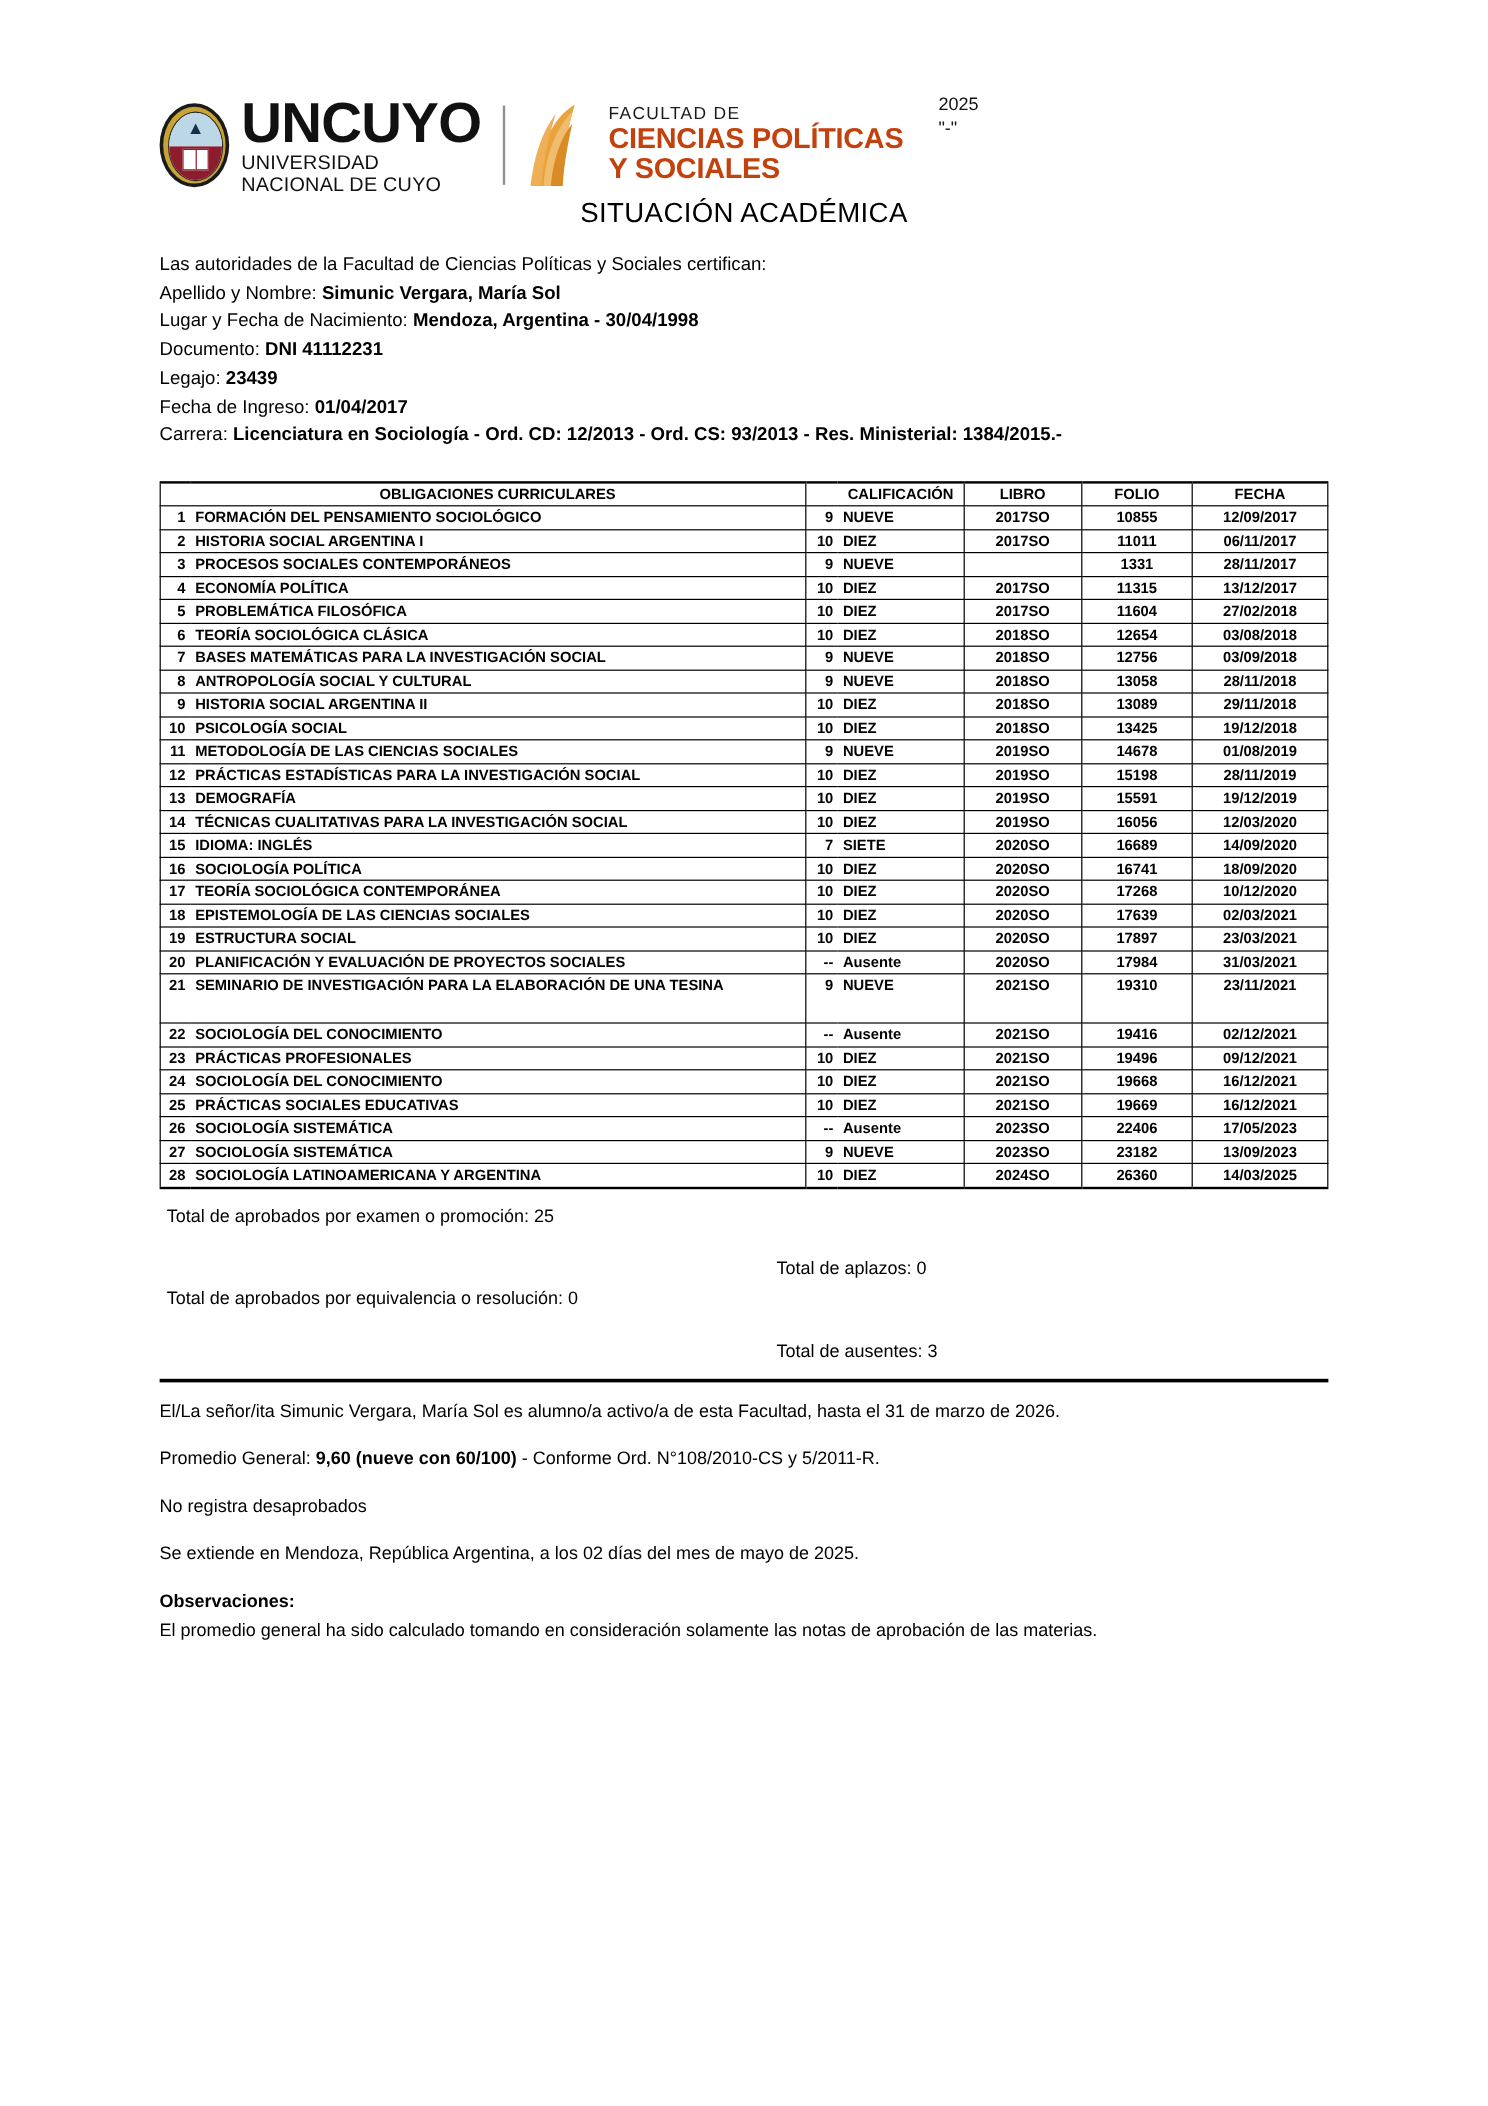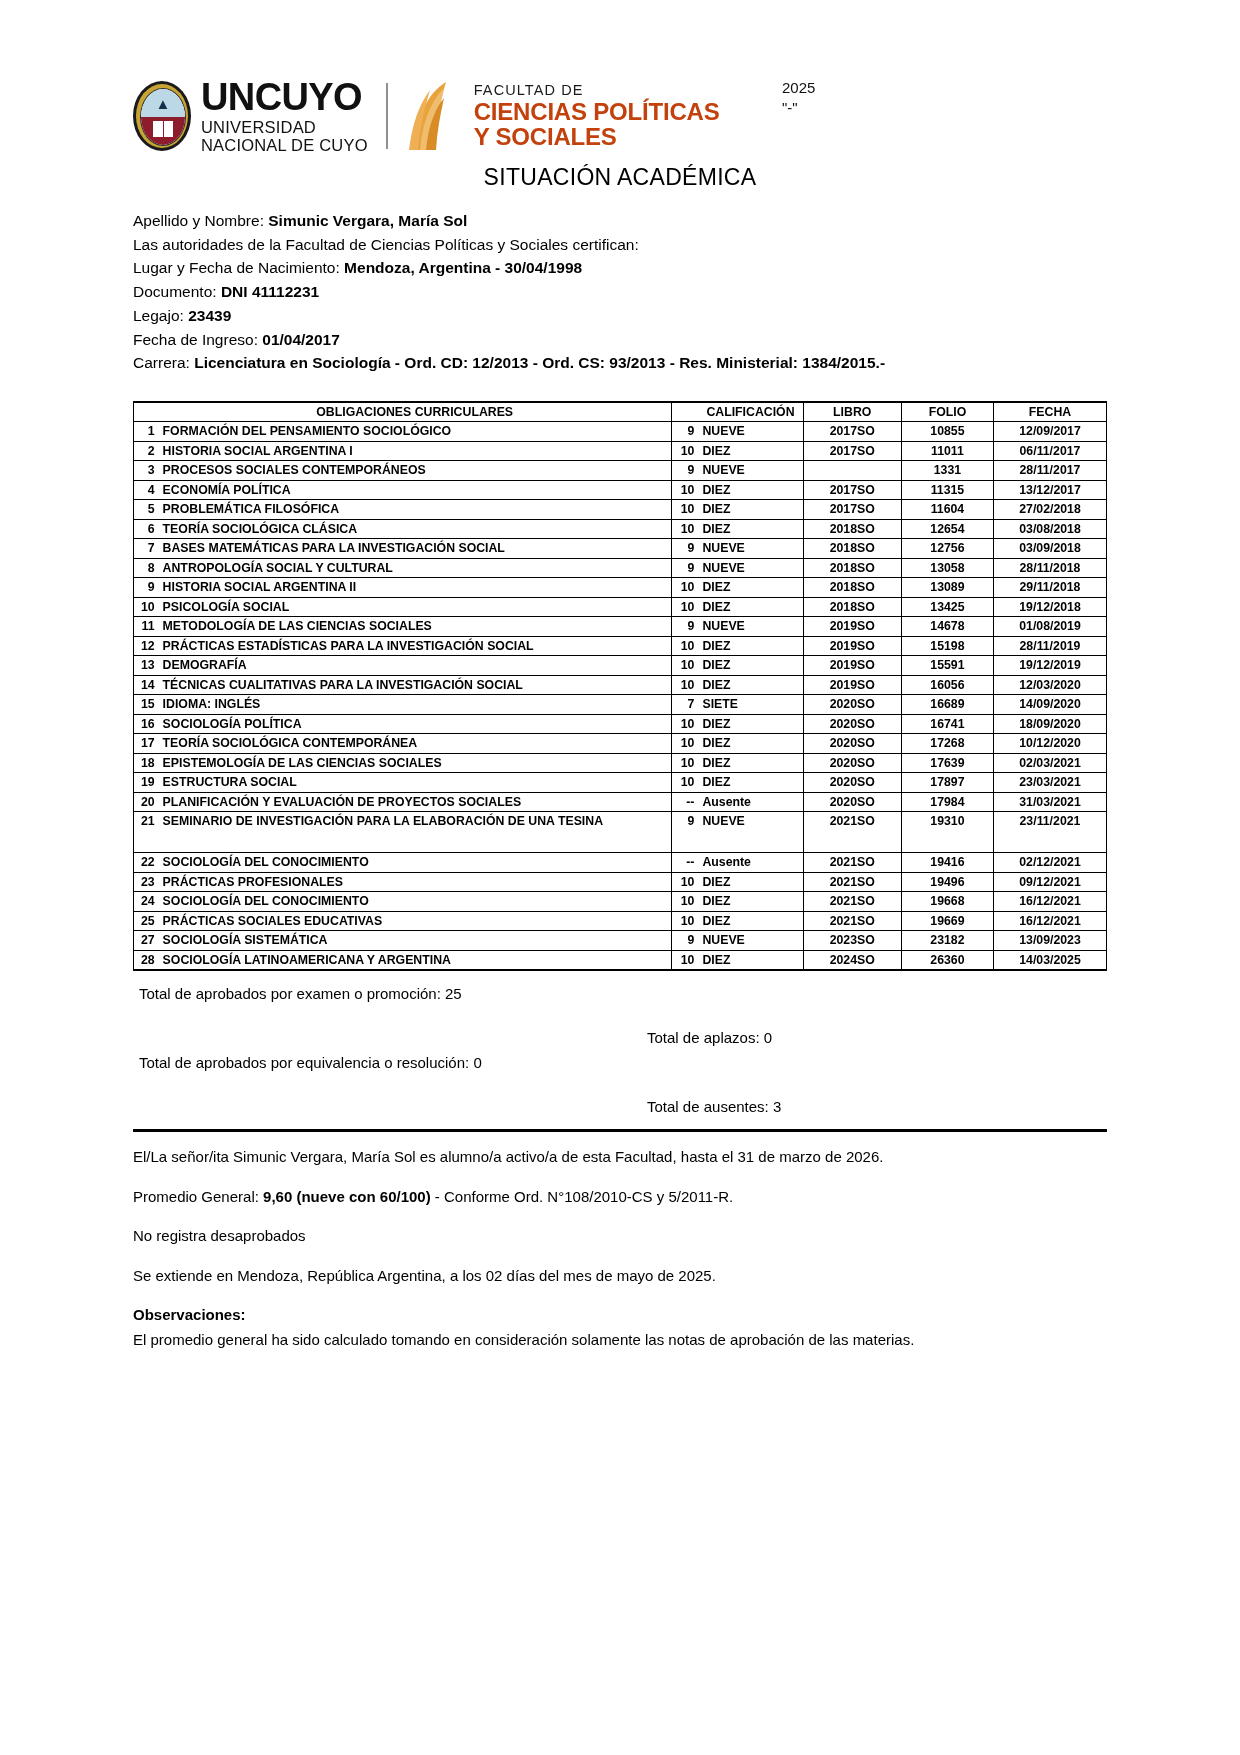--- a/index.html
+++ b/index.html
@@ -98,21 +98,21 @@
     position: absolute;
     left: 50%; top: 0; width: 1px; height: 100%;
     background: #8d1d2c;
   }
 
   .uncuyo-text {
     line-height: 1;
     margin-right: 18px;
   }
   .uncuyo-main {
-    font-size: 38px;
+    font-size: 47px;
     font-weight: bold;
     letter-spacing: -0.6px;
     color: #111111;
     line-height: 1;
   }
   .uncuyo-sub {
     font-size: 16.5px;
     font-weight: normal;
     letter-spacing: 0.2px;
     color: #111111;
@@ -299,25 +299,25 @@
 
     <div class="year-block">
       <div>2025</div>
       <div>"-"</div>
     </div>
   </div>
 
   <div class="doc-title">SITUACIÓN ACADÉMICA</div>
 
   <div class="ident">
+    <div>Las autoridades de la Facultad de Ciencias Políticas y Sociales certifican:</div>
     <div>
       <span>Apellido y Nombre:</span>
       <span class="b">Simunic Vergara, María Sol</span>
     </div>
-    <div>Las autoridades de la Facultad de Ciencias Políticas y Sociales certifican:</div>
     <div>
       <span>Lugar y Fecha de Nacimiento:</span>
       <span class="b">Mendoza, Argentina - 30/04/1998</span>
     </div>
     <div>
       <span>Documento:</span>
       <span class="b">DNI 41112231</span>
     </div>
     <div>
       <span>Legajo:</span>
@@ -566,20 +566,29 @@
           <tr>
             <td class="c-num">25</td>
             <td class="c-name">PRÁCTICAS SOCIALES EDUCATIVAS</td>
             <td class="c-grade">10</td>
             <td class="c-word">DIEZ</td>
             <td class="c-libro">2021SO</td>
             <td class="c-folio">19669</td>
             <td class="c-fecha">16/12/2021</td>
           </tr>
           <tr>
+            <td class="c-num">26</td>
+            <td class="c-name">SOCIOLOGÍA SISTEMÁTICA</td>
+            <td class="c-grade">--</td>
+            <td class="c-word">Ausente</td>
+            <td class="c-libro">2023SO</td>
+            <td class="c-folio">22406</td>
+            <td class="c-fecha">17/05/2023</td>
+          </tr>
+          <tr>
             <td class="c-num">27</td>
             <td class="c-name">SOCIOLOGÍA SISTEMÁTICA</td>
             <td class="c-grade">9</td>
             <td class="c-word">NUEVE</td>
             <td class="c-libro">2023SO</td>
             <td class="c-folio">23182</td>
             <td class="c-fecha">13/09/2023</td>
           </tr>
           <tr>
             <td class="c-num">28</td>

